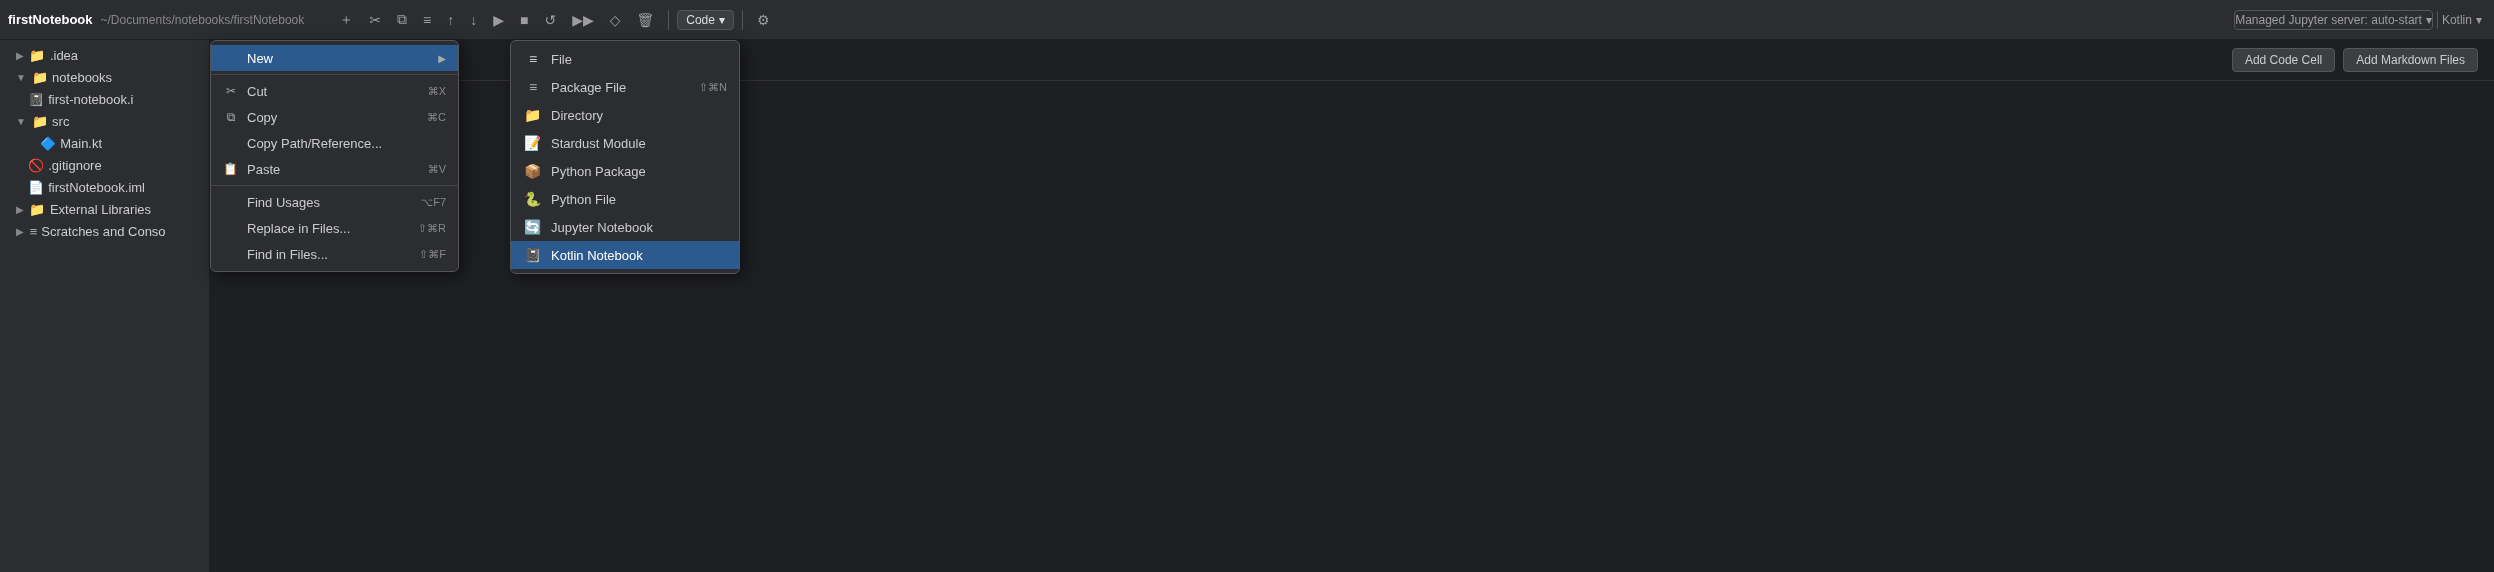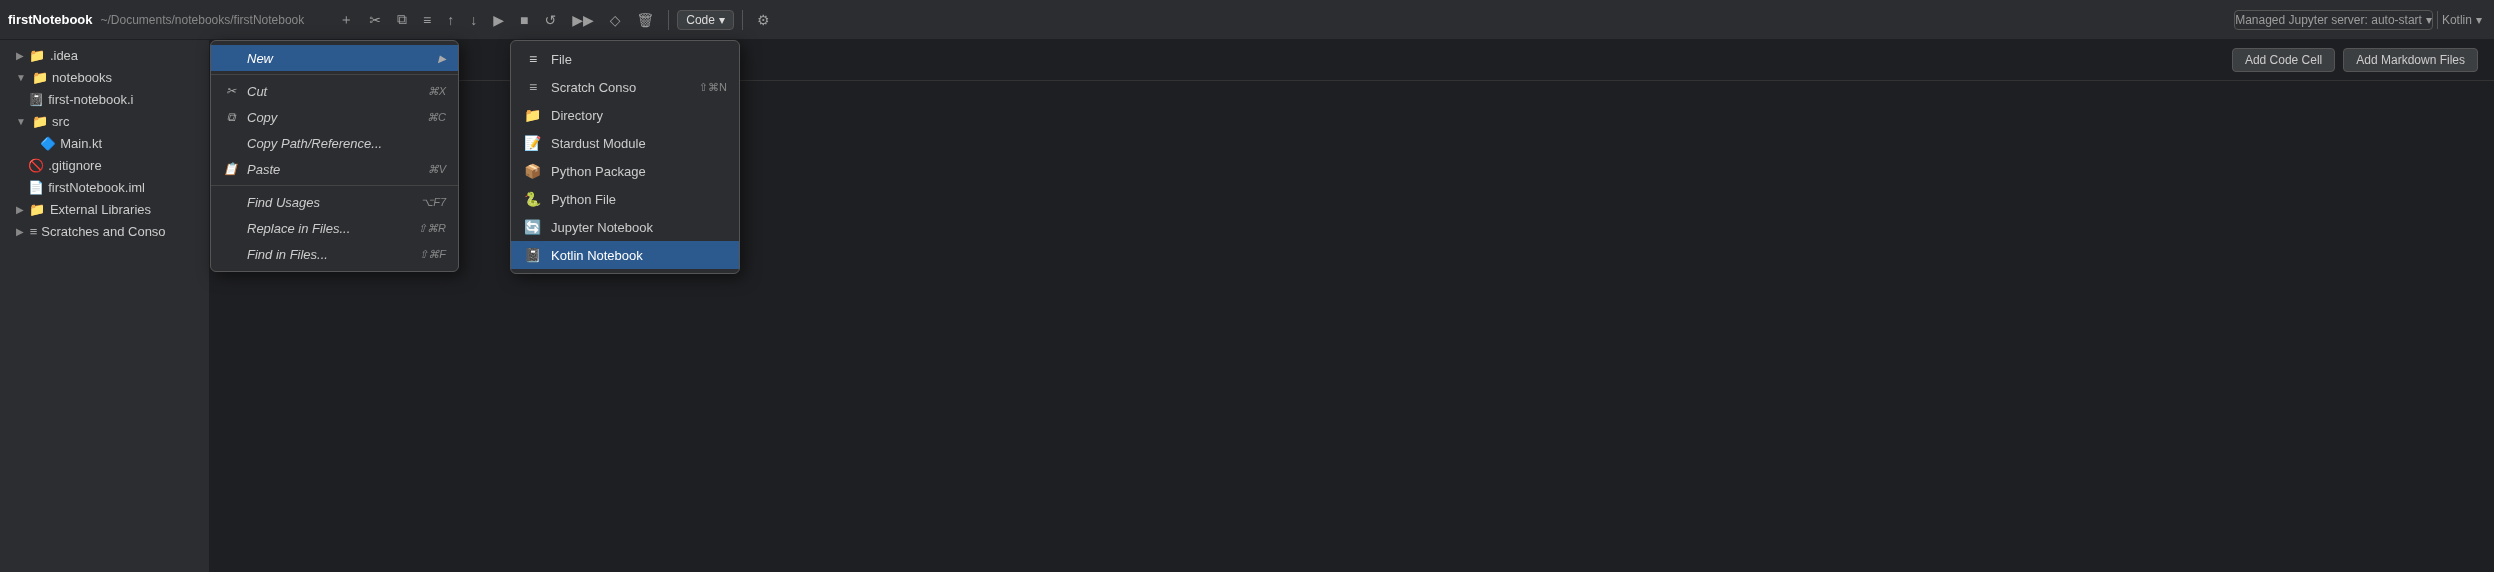--- a/index.html
+++ b/index.html
@@ -130,21 +130,20 @@
       position: absolute;
       left: 210px;
       top: 40px;
       width: 249px;
       background: #2b2d30;
       border: 1px solid #555;
       border-radius: 6px;
       box-shadow: 4px 4px 16px rgba(0,0,0,0.5);
       z-index: 100;
       padding: 4px 0;
-      font-style: italic;
     }
     .menu-item {
       display: flex;
       align-items: center;
       padding: 4px 12px;
       height: 26px;
       cursor: pointer;
       color: #ccc;
       font-size: 13px;
       justify-content: space-between;
@@ -393,21 +392,21 @@
     </div>
   </div>
 
   <div class="submenu">
     <div class="submenu-item">
       <span class="submenu-item-icon icon-file">≡</span>
       <span>File</span>
     </div>
     <div class="submenu-item">
       <span class="submenu-item-icon icon-scratch">≡</span>
-      <span>Scratch Conso</span>
+      <span>Package File</span>
       <span class="submenu-shortcut">⇧⌘N</span>
     </div>
     <div class="submenu-item">
       <span class="submenu-item-icon icon-dir">📁</span>
       <span>Directory</span>
     </div>
     <div class="submenu-item">
       <span class="submenu-item-icon icon-stardust">📝</span>
       <span>Stardust Module</span>
     </div>

